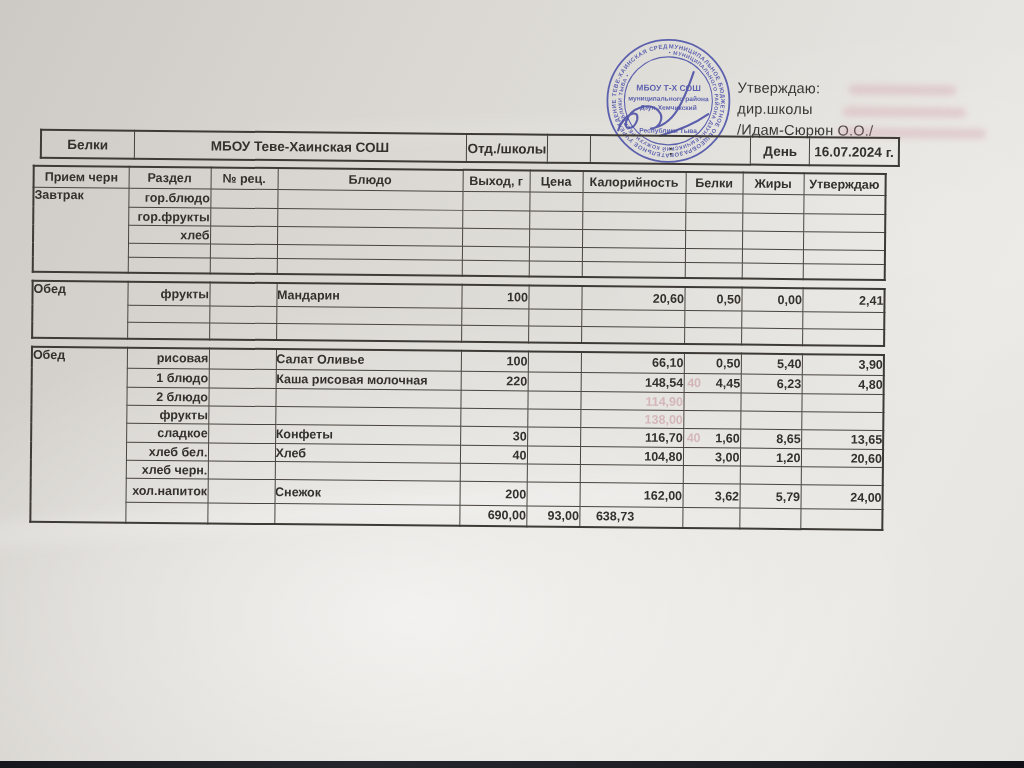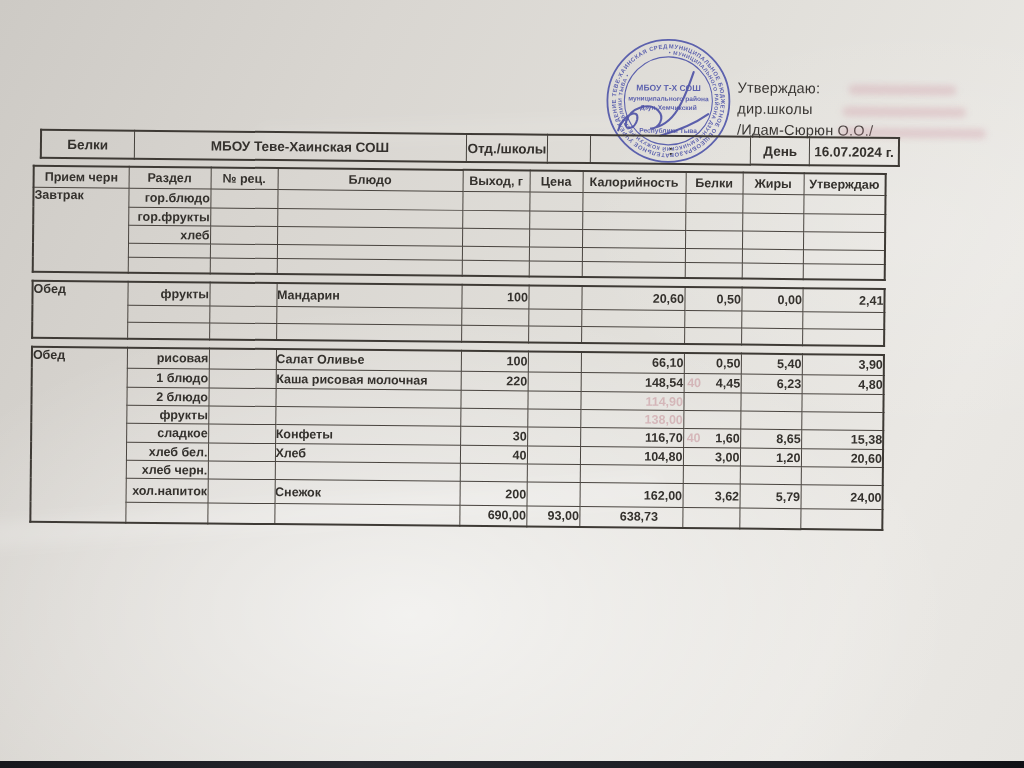--- a/index.html
+++ b/index.html
@@ -42,21 +42,21 @@
   #menuwrap{position:absolute;left:33px;top:165px;width:856px;}
   table.mt{border-collapse:collapse;table-layout:fixed;width:852px;border:2px solid #3e3a35;margin-bottom:7px;}
   table.mt th,table.mt td{border:1px solid #49443f;font-size:12.5px;font-weight:600;
     padding:0;overflow:hidden;white-space:nowrap;color:#34312d;}
   table.mt th{font-weight:700;text-align:center;height:20px;}
   td.meal{vertical-align:top;text-align:left;padding:1px 4px;font-weight:700;font-size:13px;}
   .c-razdel{text-align:right;padding-left:4px;}
   .c-rec{text-align:center;}
   .c-bludo{text-align:left;padding-left:5px;}
   .c-vyhod,.c-cena,.c-kcal,.c-belki,.c-zhiry,.c-uglevody{text-align:right;padding-right:5px;}
-  td.tot.c-kcal{text-align:center;padding-left:16px;}
+  td.tot.c-kcal{text-align:left;padding-left:16px;}
   span.ghost{color:rgba(188,120,132,.42);font-weight:600;}
   .g-left{float:left;padding-left:3px;}
 </style>
 </head>
 <body>
 
 <div id="photo">
   <div class="streak" id="streak1"></div>
   <div class="streak" id="streak2"></div>
 
@@ -316,21 +316,21 @@
             </tr>
             <tr style="height: 19px;">
               <td class="c-razdel">сладкое</td>
               <td class="c-rec"></td>
               <td class="c-bludo">Конфеты</td>
               <td class="c-vyhod">30</td>
               <td class="c-cena"></td>
               <td class="c-kcal">116,70</td>
               <td class="c-belki">1,60<span class="ghost g-left">40</span></td>
               <td class="c-zhiry">8,65</td>
-              <td class="c-uglevody">15,38</td>
+              <td class="c-uglevody">13,65</td>
             </tr>
             <tr style="height: 18px;">
               <td class="c-razdel">хлеб бел.</td>
               <td class="c-rec"></td>
               <td class="c-bludo">Хлеб</td>
               <td class="c-vyhod">40</td>
               <td class="c-cena"></td>
               <td class="c-kcal">104,80</td>
               <td class="c-belki">3,00</td>
               <td class="c-zhiry">1,20</td>

